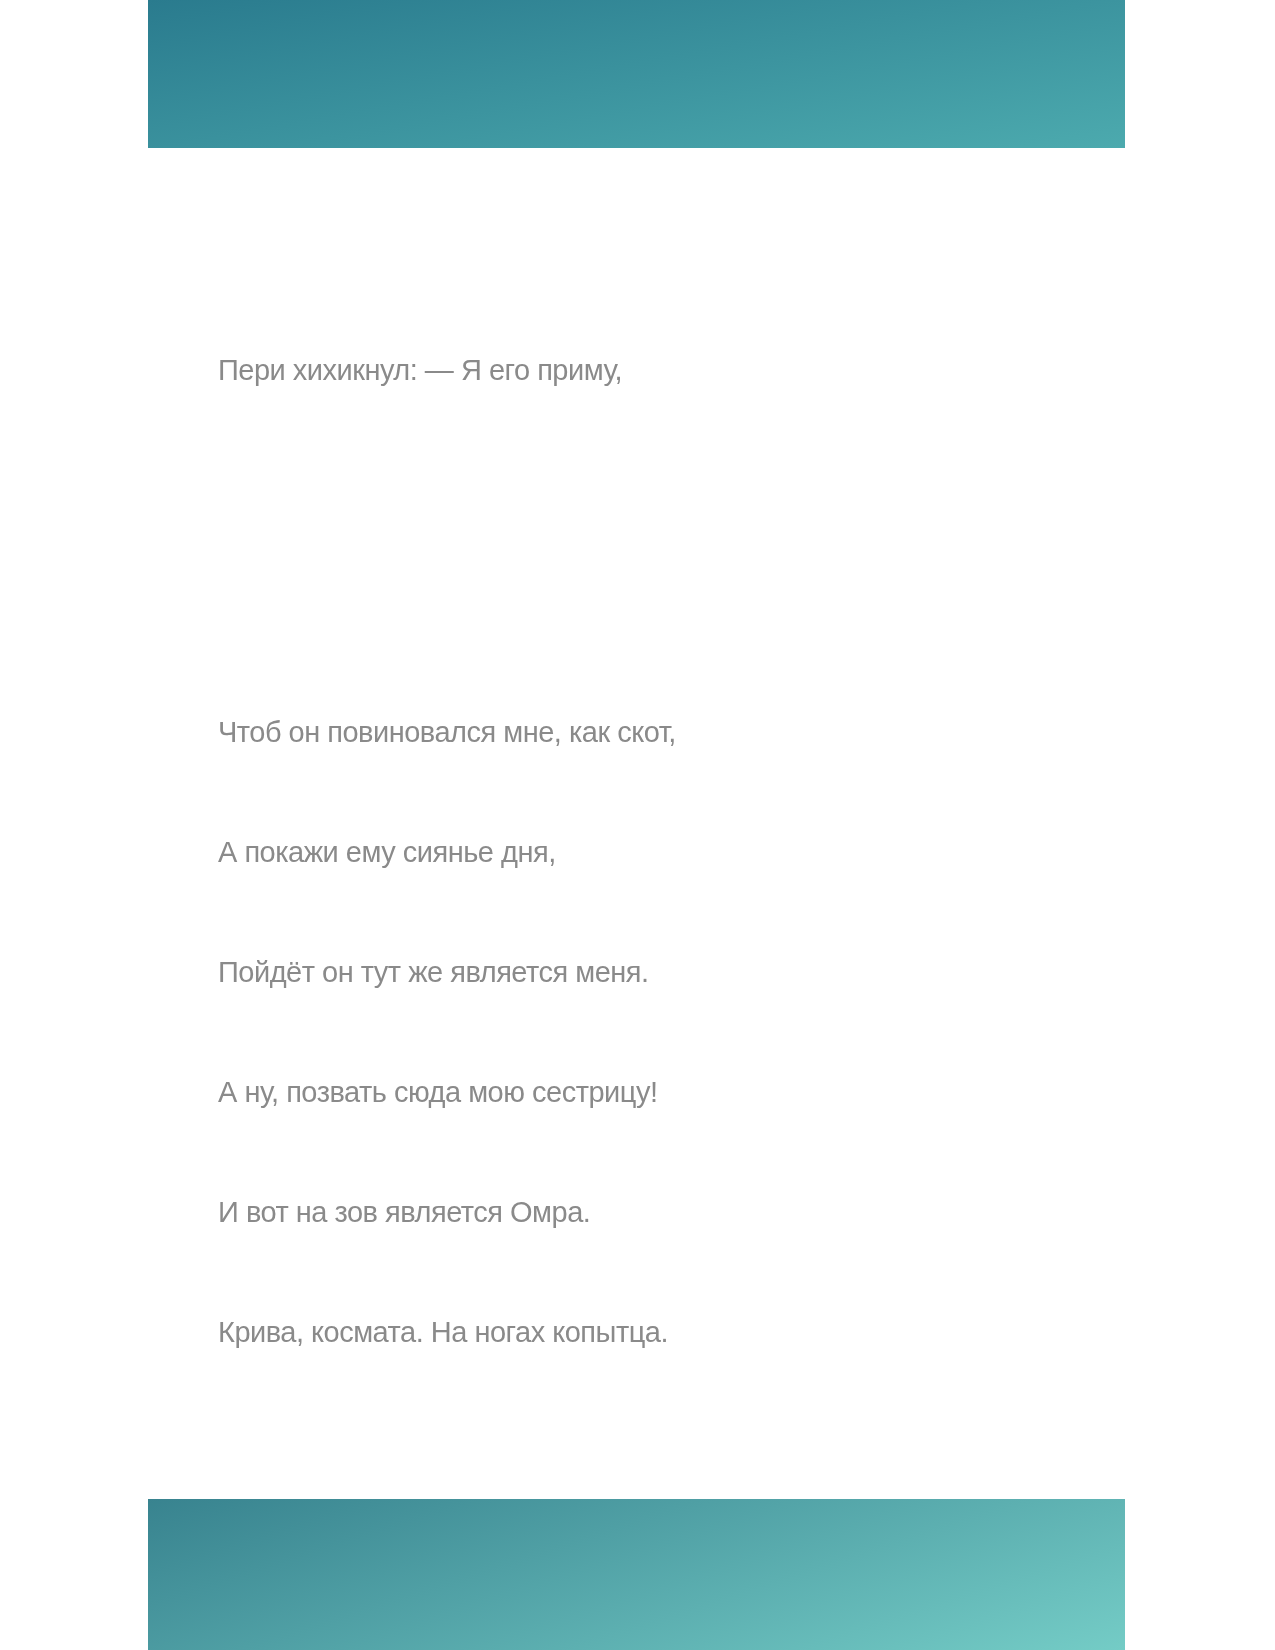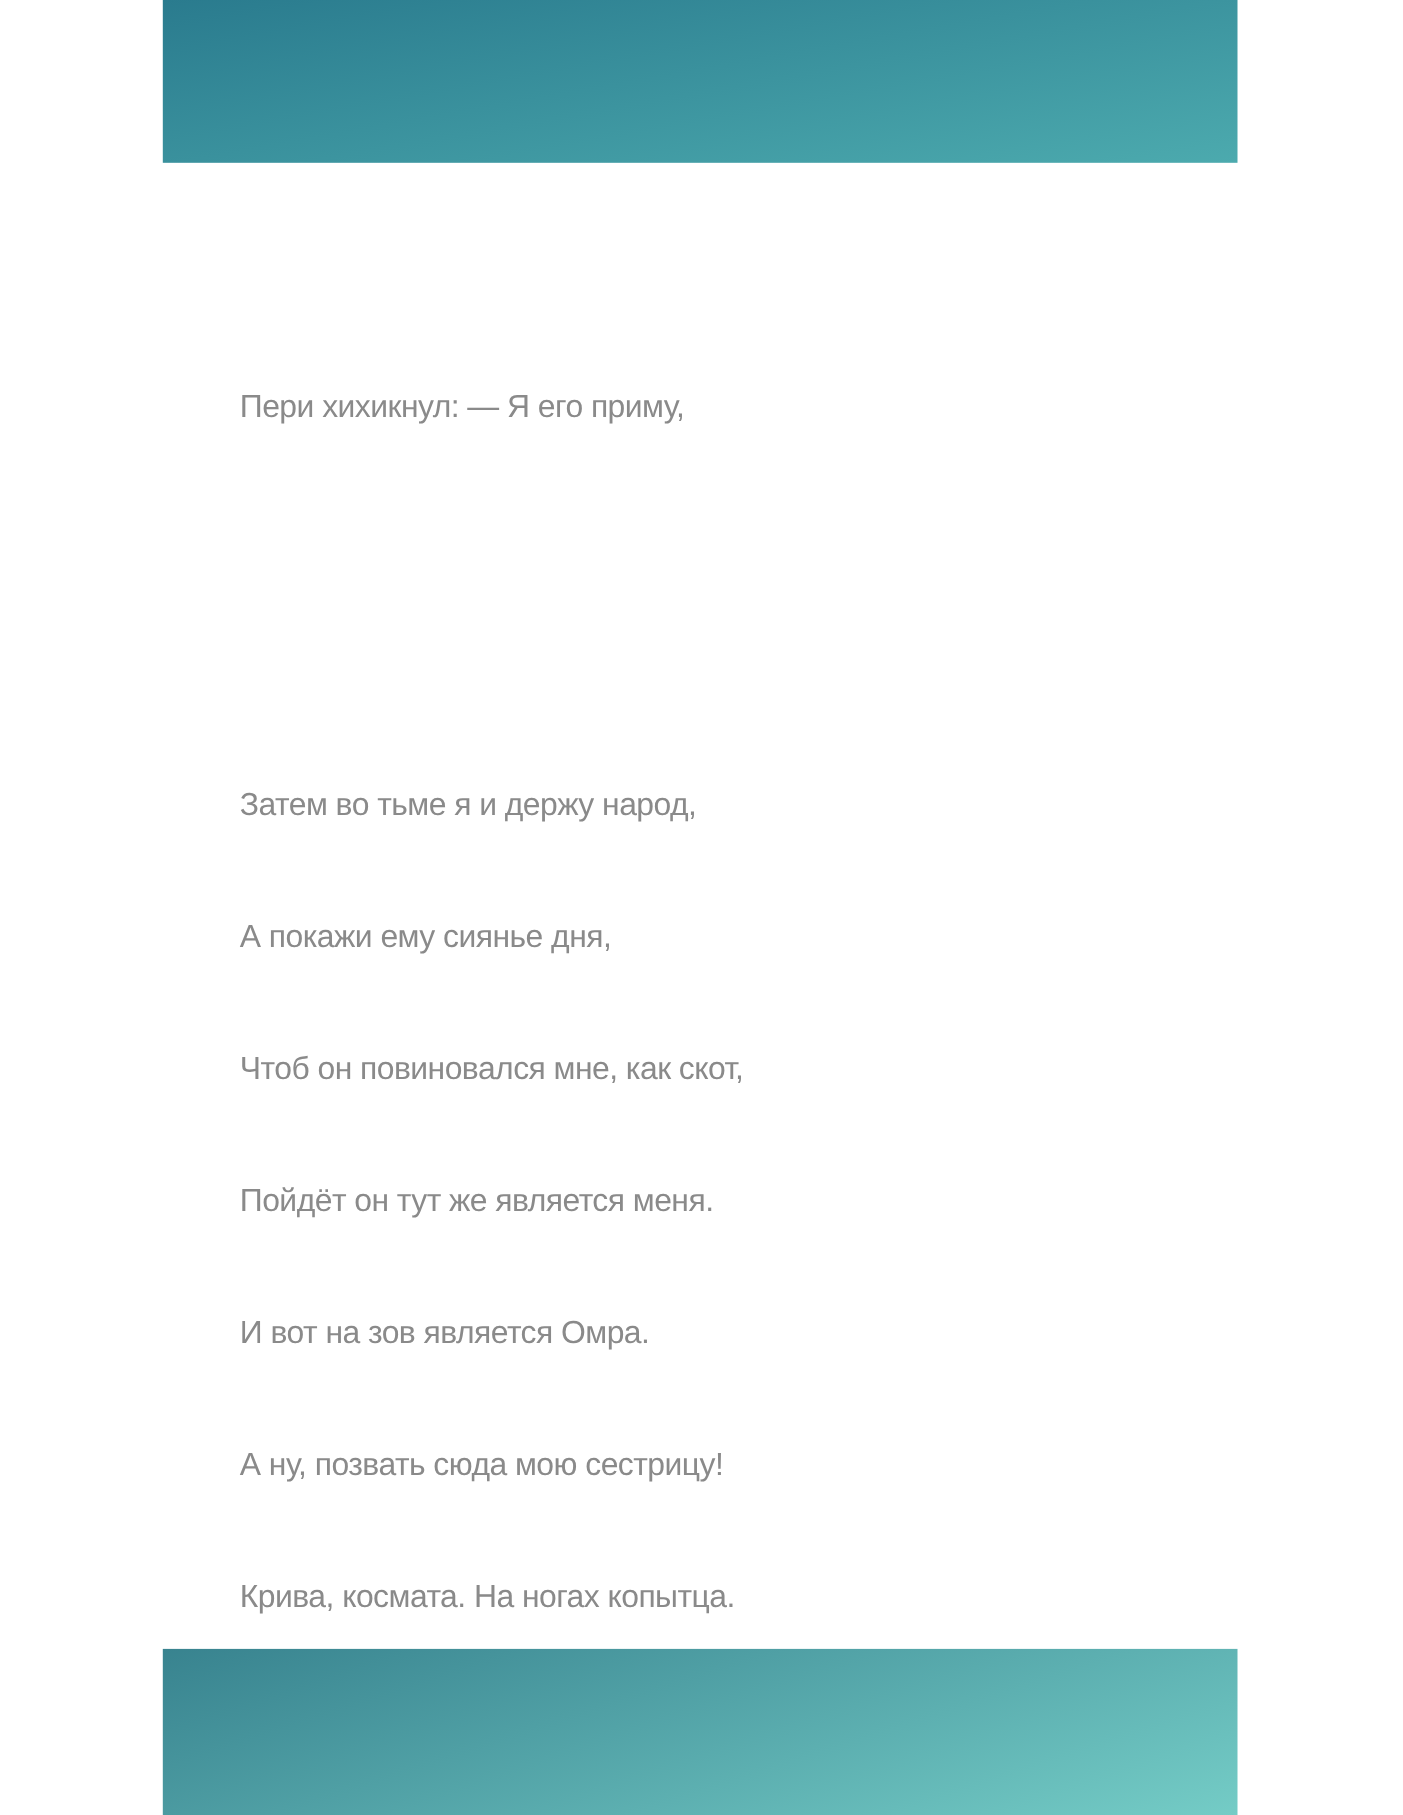--- a/index.html
+++ b/index.html
@@ -53,26 +53,25 @@
 
   <div class="banner banner-top"></div>
 
   <div class="poem">
 
     <div class="stanza">
       <div class="line">Пери хихикнул: — Я его приму,</div>
     </div>
 
     <div class="stanza">
-      <div class="line">Затем во тьме я и держу народ,</div>
+      <div class="line">Чтоб он повиновался мне, как скот,</div>
       <div class="line">А покажи ему сиянье дня,</div>
-      <div class="line">Чтоб он повиновался мне, как скот,</div>
       <div class="line">Пойдёт он тут же является меня.</div>
+      <div class="line">А ну, позвать сюда мою сестрицу!</div>
       <div class="line">И вот на зов является Омра.</div>
-      <div class="line">А ну, позвать сюда мою сестрицу!</div>
       <div class="line">Крива, космата. На ногах копытца.</div>
       
     </div>
 
     
 
     
 
     
 

